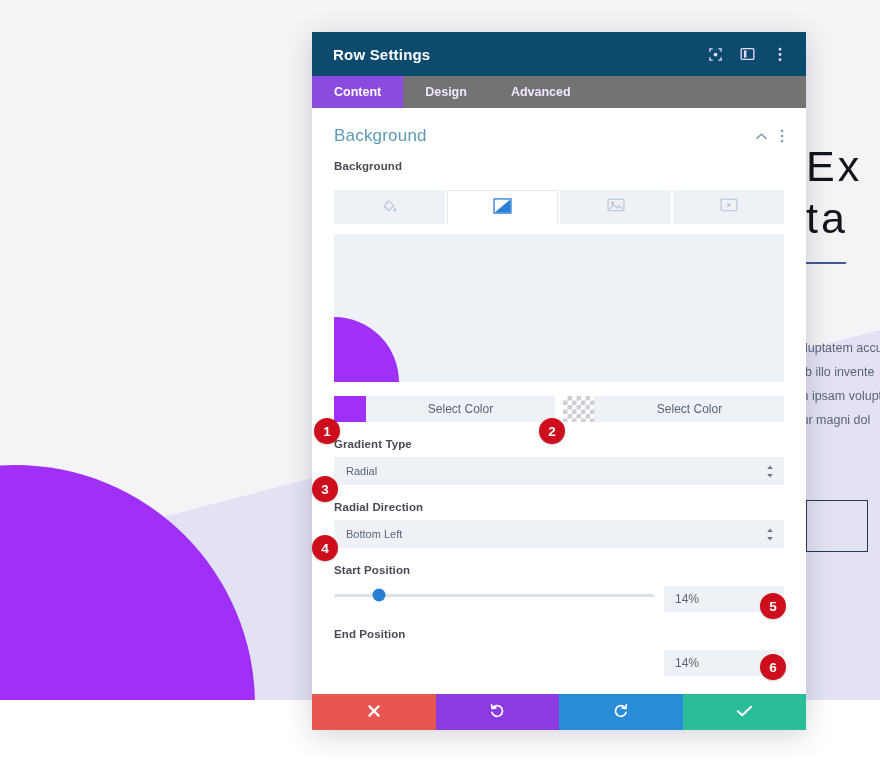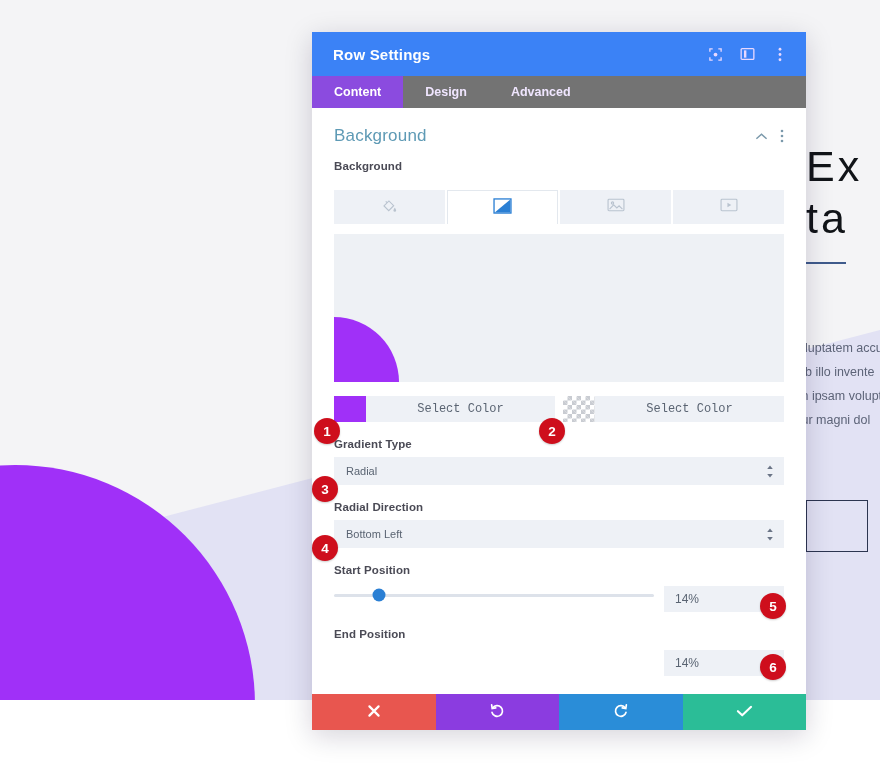--- a/index.html
+++ b/index.html
@@ -91,21 +91,21 @@
     width: 494px; height: 698px;
     background: #ffffff;
     box-shadow: 0 6px 26px rgba(20,10,50,0.18);
     display: flex; flex-direction: column;
     overflow: hidden;
   }
 
   
   .modal-header {
     height: 44px;
-    background: #3b82f6;
+    background: #0c4a6e;
     display: flex; align-items: center;
     padding: 0 18px 0 21px;
     flex: 0 0 auto;
   }
   .modal-title {
     color: #ffffff;
     font-size: 15px;
     font-weight: bold;
     letter-spacing: .2px;
     flex: 1 1 auto;
@@ -242,21 +242,20 @@
       linear-gradient(45deg,#c9ccd2 25%,transparent 25%,transparent 75%,#c9ccd2 75%);
     background-size: 9px 9px;
     background-position: 0 0, 4.5px 4.5px;
   }
   .color-label {
     flex: 1 1 auto;
     display: flex; align-items: center; justify-content: center;
     font-size: 12px;
     color: #5a6472;
     cursor: pointer;
-    font-family: Liberation Mono, monospace;
   }
 
   
   .field-block { margin-top: 16px; }
   .select-box {
     height: 28px;
     background: #eef1f6;
     display: flex; align-items: center;
     padding: 0 10px 0 12px;
     cursor: pointer;

